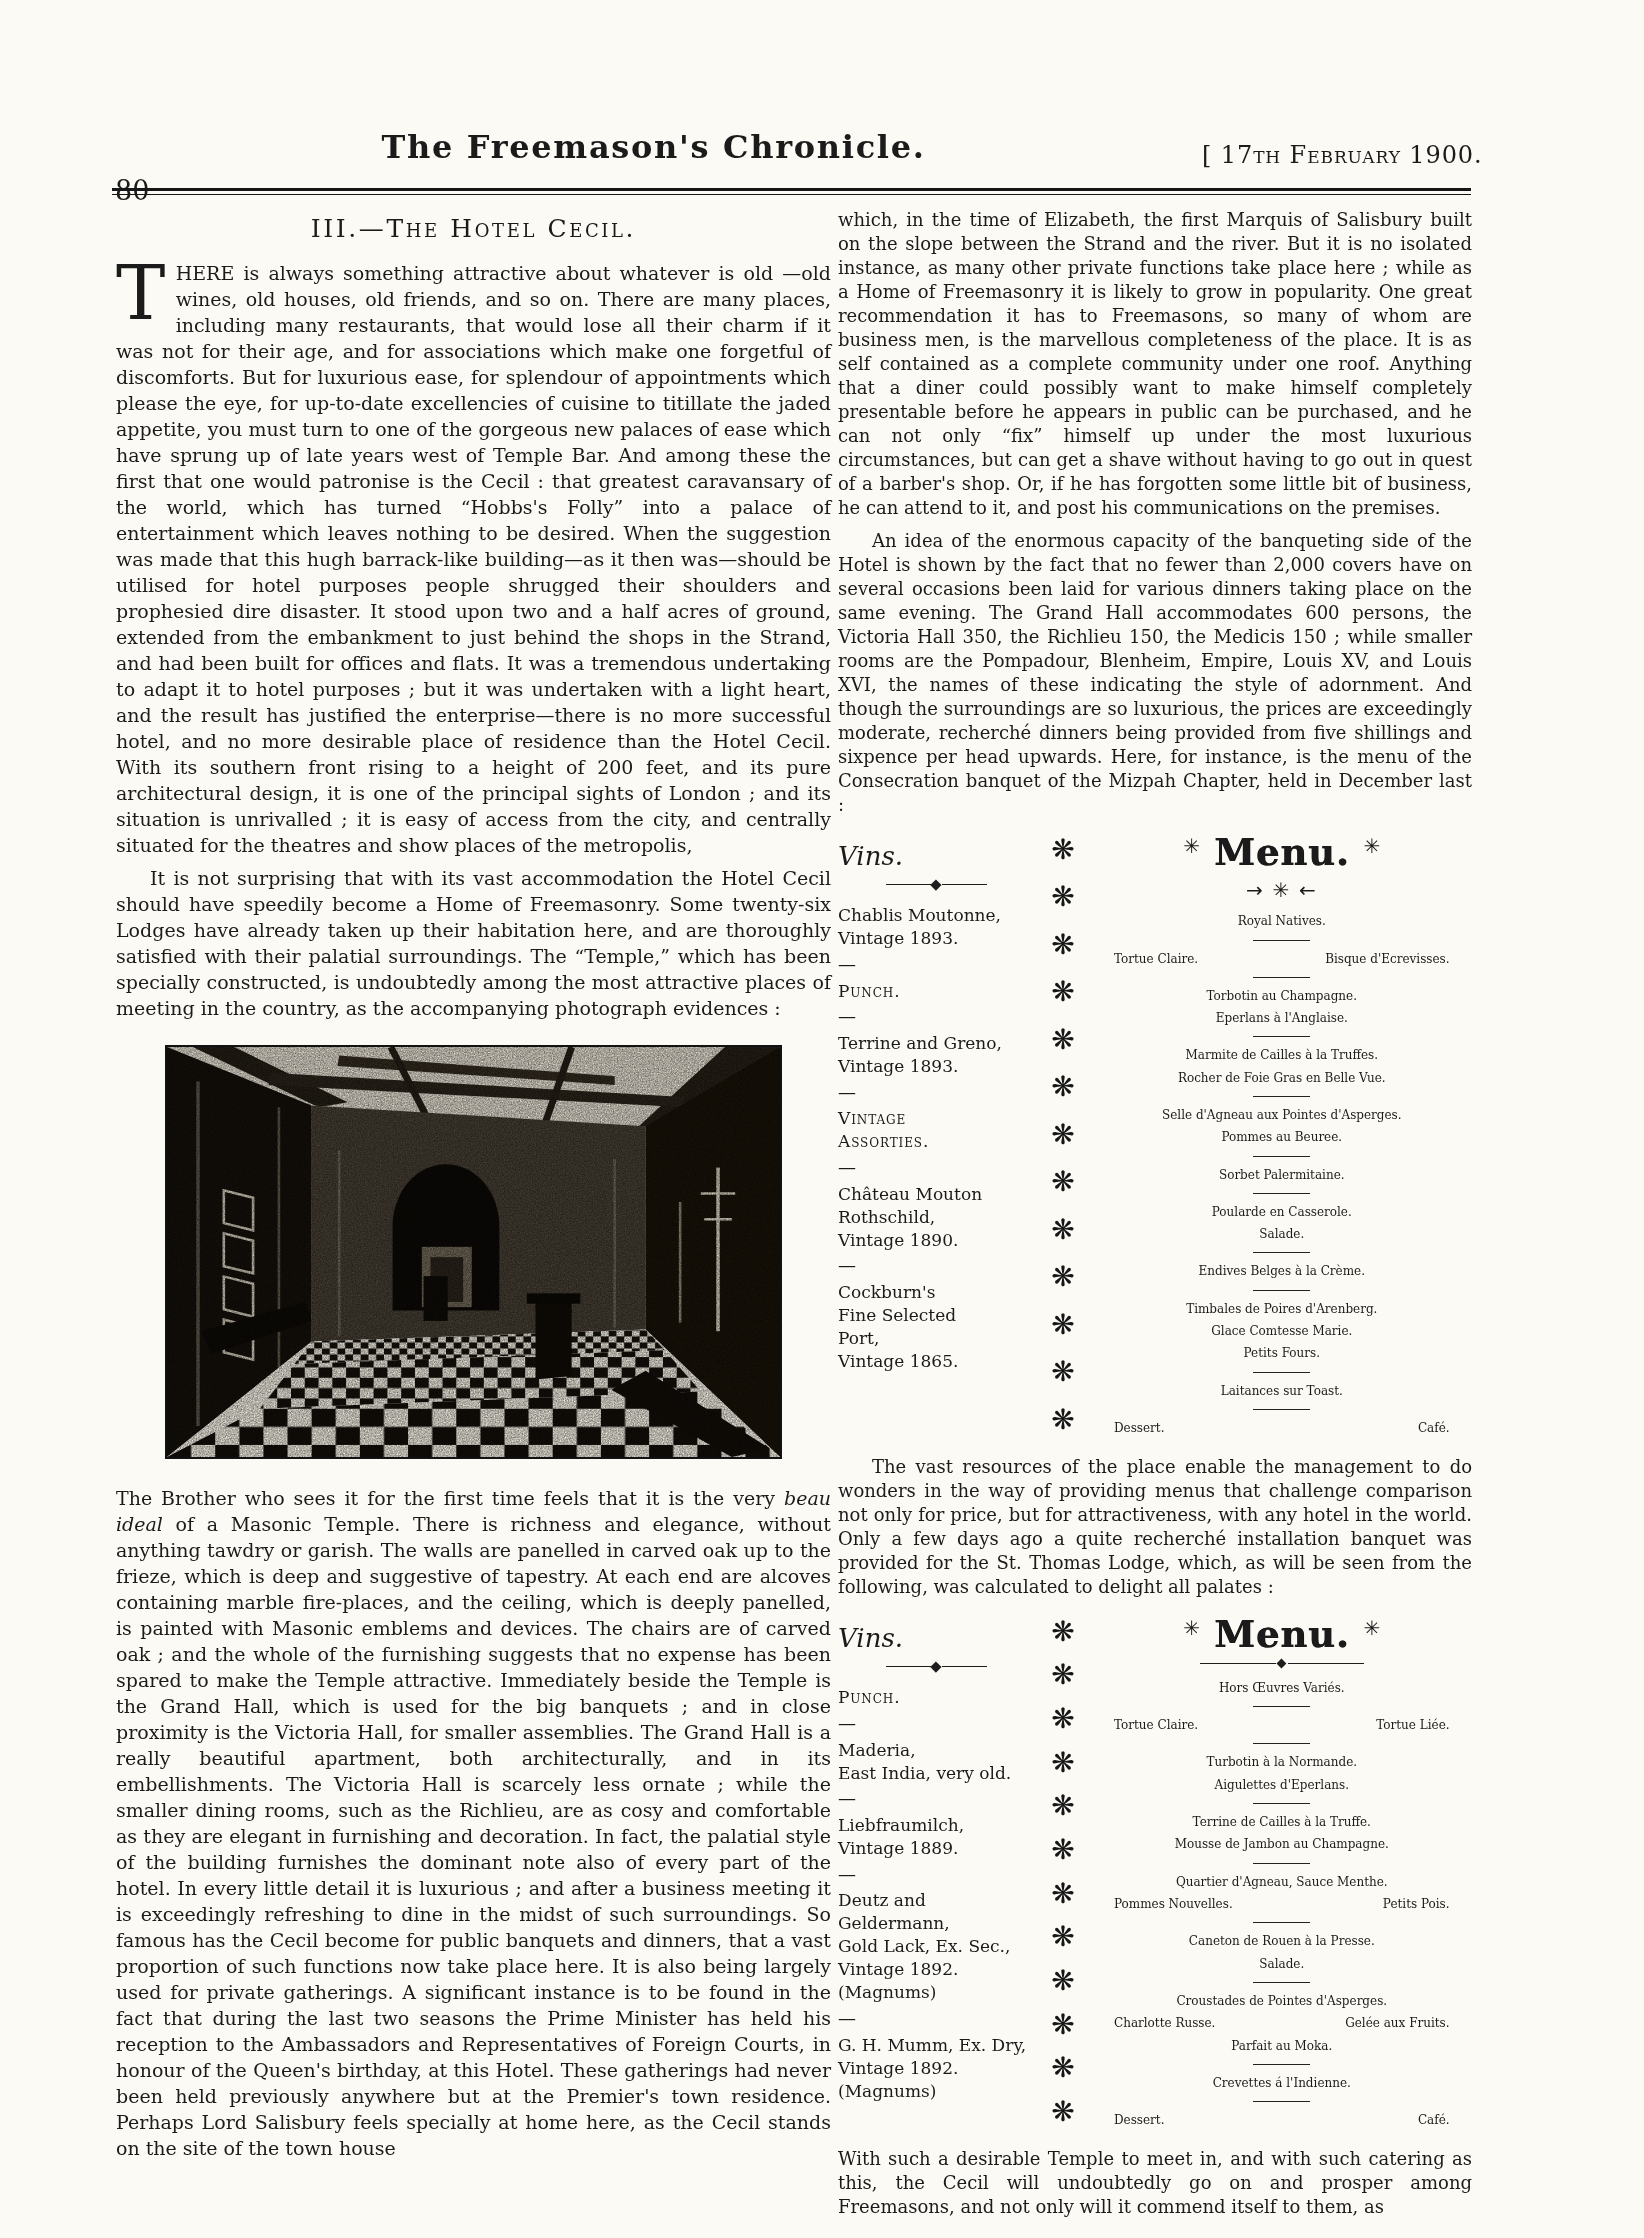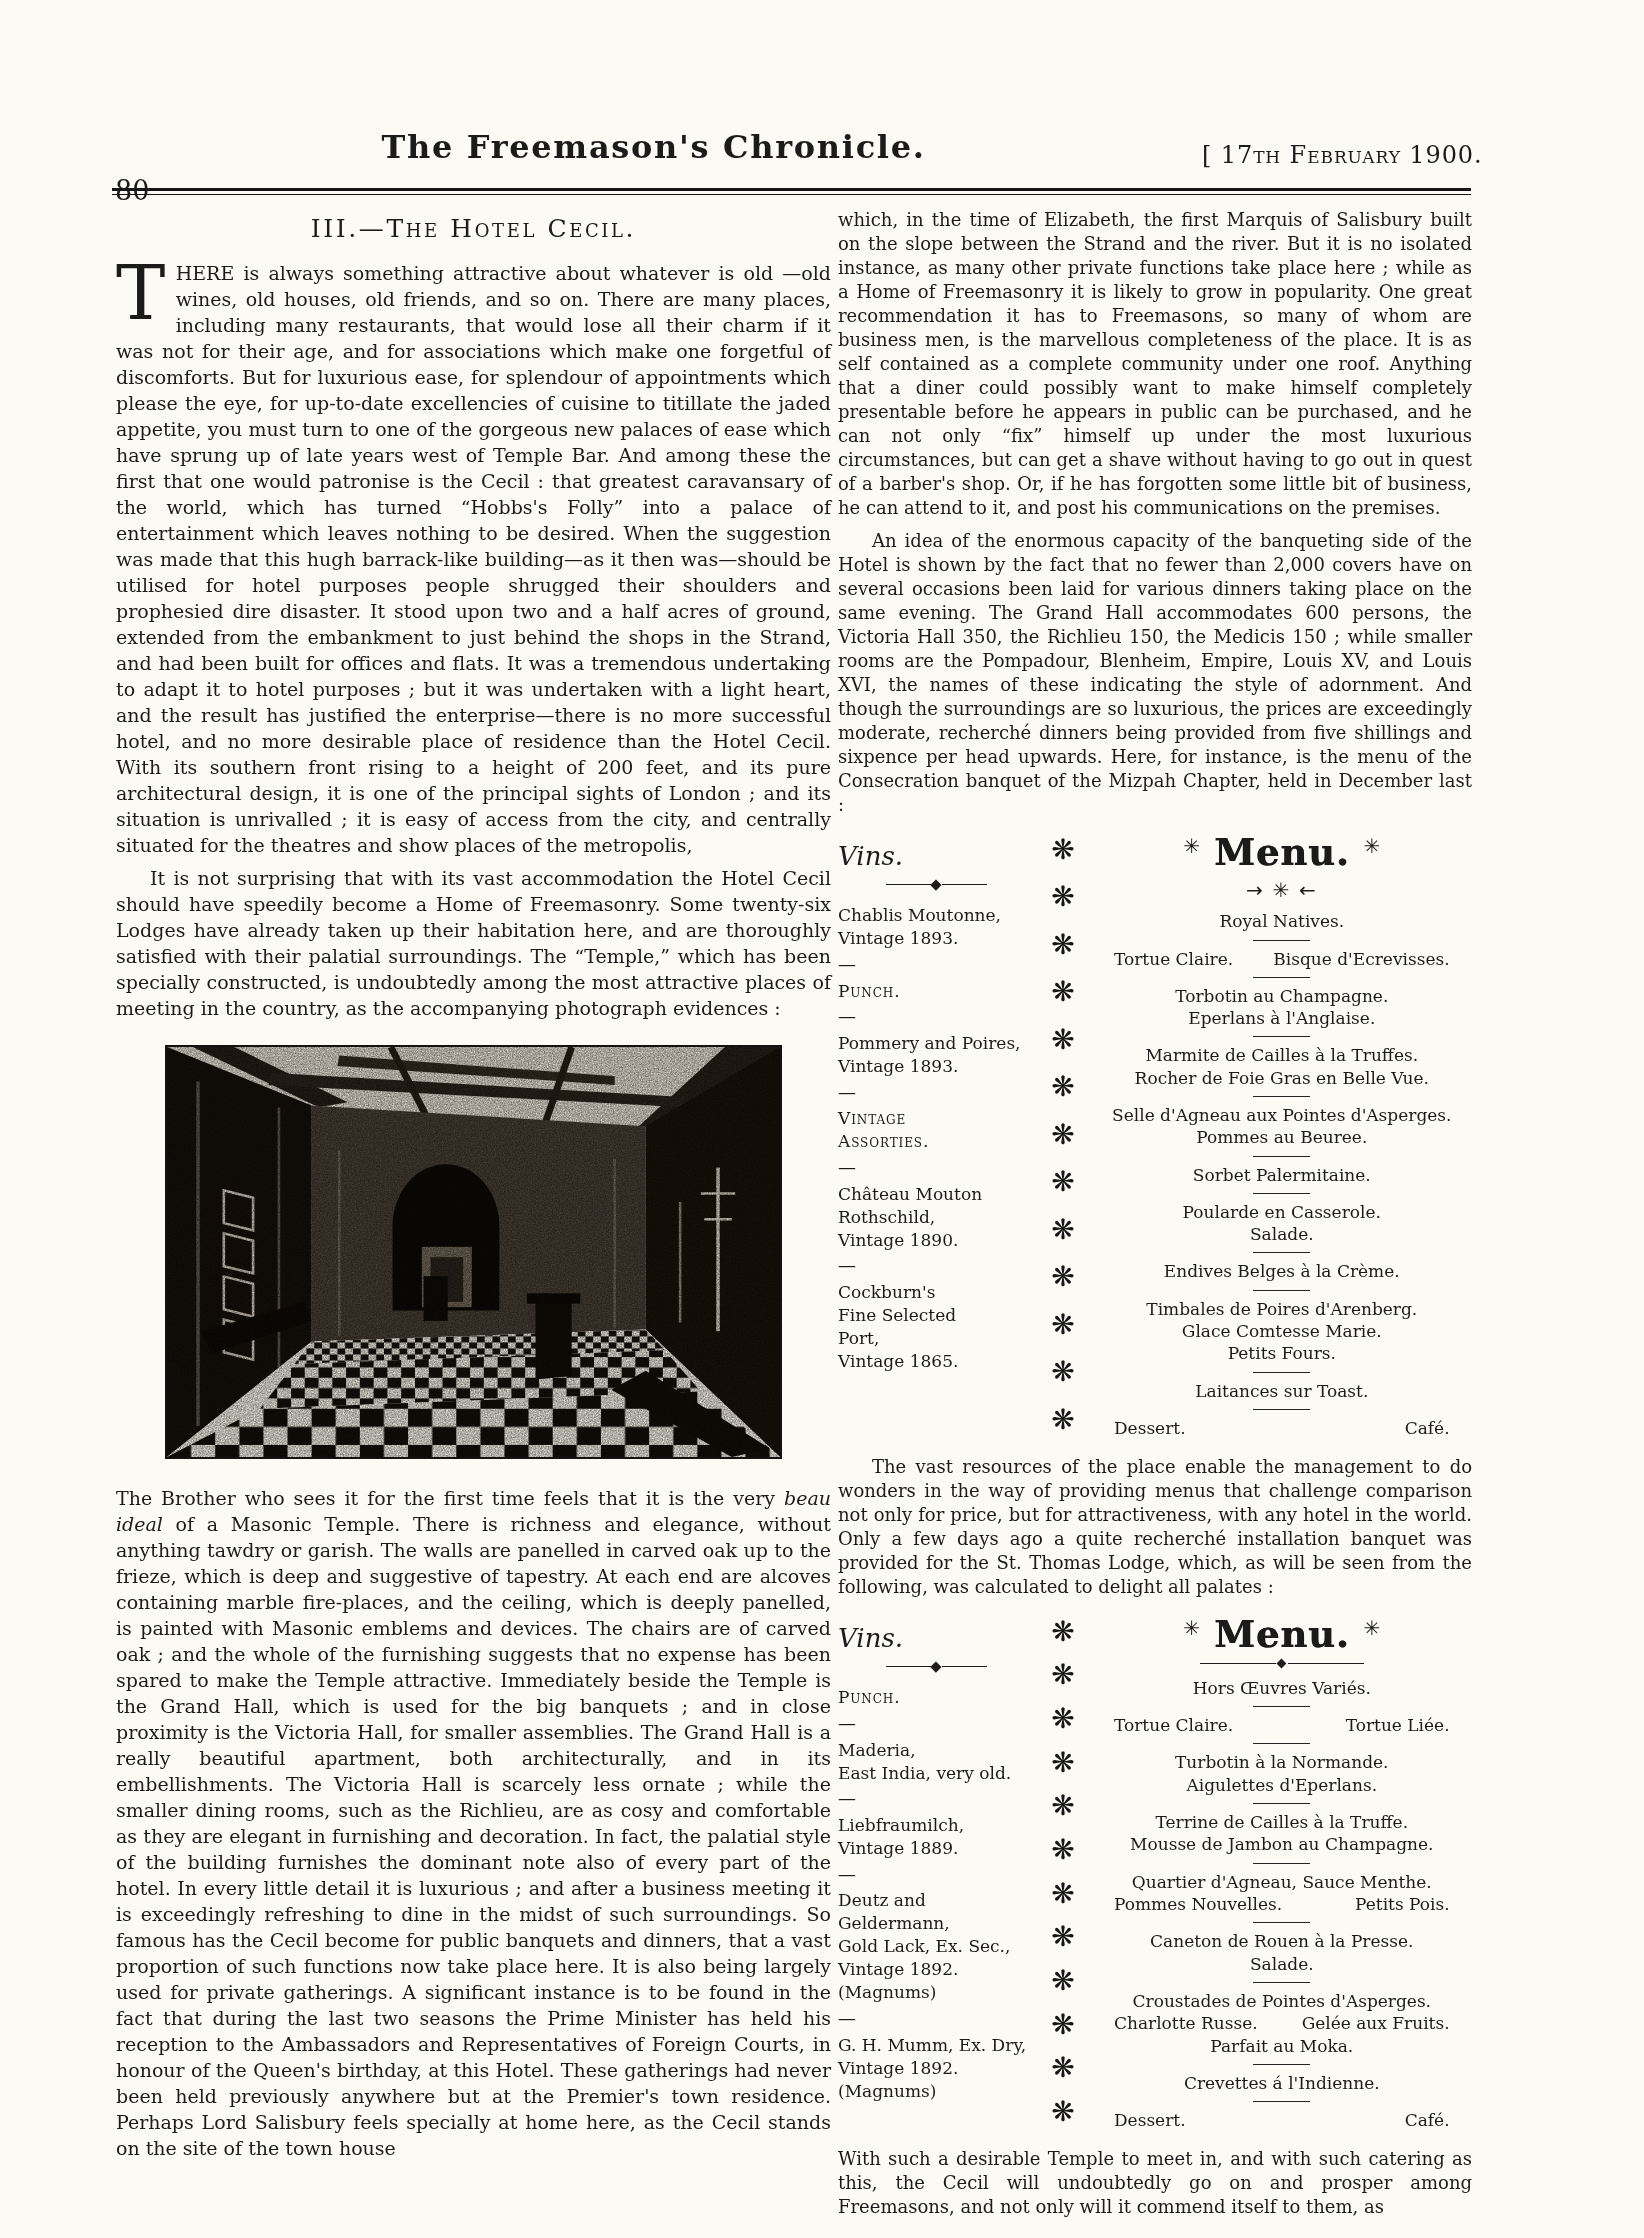--- a/index.html
+++ b/index.html
@@ -49,21 +49,21 @@
   .wine-sep{font-size:18px;line-height:26px;margin:1.7px 0;}
 
   .menu-title-row{margin:0 0 3.4px;}
   .menu-title{font-size:37px;font-weight:bold;letter-spacing:0.9px;text-shadow:0.6px 0 #161616;}
   .menu-star{font-family:"DejaVu Sans",sans-serif;font-size:20px;vertical-align:12px;margin:0 13.8px;}
   .menu-orn{font-family:"DejaVu Sans",sans-serif;font-size:20px;margin:0 0 8.6px;letter-spacing:1.7px;}
   .menu-orn2{display:flex;align-items:center;justify-content:center;margin:3.4px 0 10.3px;}
   .menu-orn2 .bar{width:76px;border-top:1.7px solid #1d1d1d;}
   .menu-orn2 .dia{width:6.9px;height:6.9px;background:#1d1d1d;transform:rotate(45deg);margin:0 2.6px;}
 
-  .course-line{font-size:17px;line-height:22.4px;}
+  .course-line{font-size:12px;line-height:22.4px;}
   .course-duo{display:flex;justify-content:space-between;padding:0 22.4px;}
   .course-rule{width:57px;border-top:1.7px solid #222;margin:6.9px auto 6.9px;}
 </style>
 </head>
 <body>
 
 <div class="page">
 
   <div class="pagenum">80</div>
   <div class="masthead">The Freemason's Chronicle.</div>
@@ -172,21 +172,21 @@
       <div class="wine-entry">
             <div>Chablis Moutonne,</div>
             <div>Vintage 1893.</div>
           </div>
           <div class="wine-sep">—</div>
           <div class="wine-entry caps">
             <div>Punch.</div>
           </div>
           <div class="wine-sep">—</div>
           <div class="wine-entry">
-            <div>Pommery and Poires,</div>
+            <div>Terrine and Greno,</div>
             <div>Vintage 1893.</div>
           </div>
           <div class="wine-sep">—</div>
           <div class="wine-entry caps">
             <div>Vintage</div>
             <div>Assorties.</div>
           </div>
           <div class="wine-sep">—</div>
           <div class="wine-entry">
             <div>Château Mouton</div>

